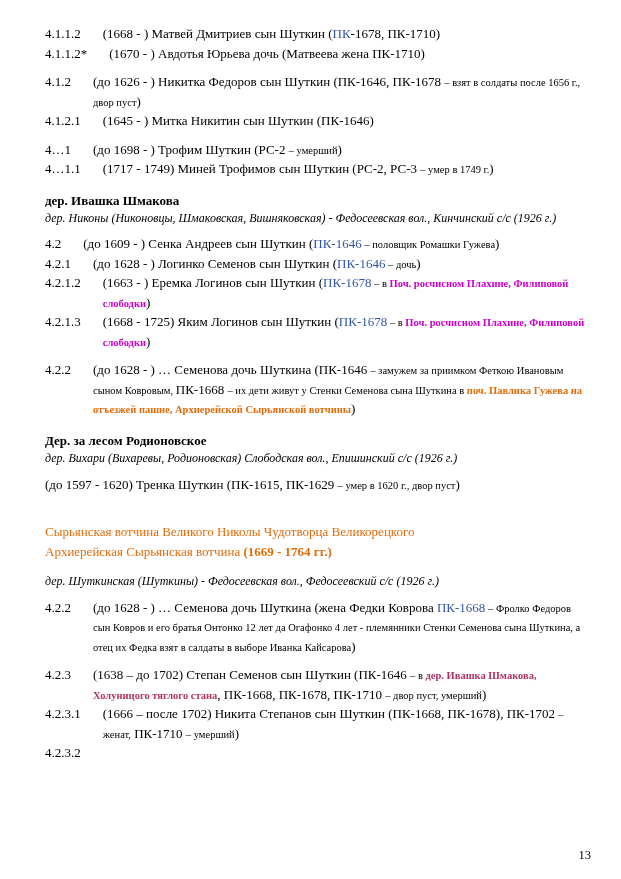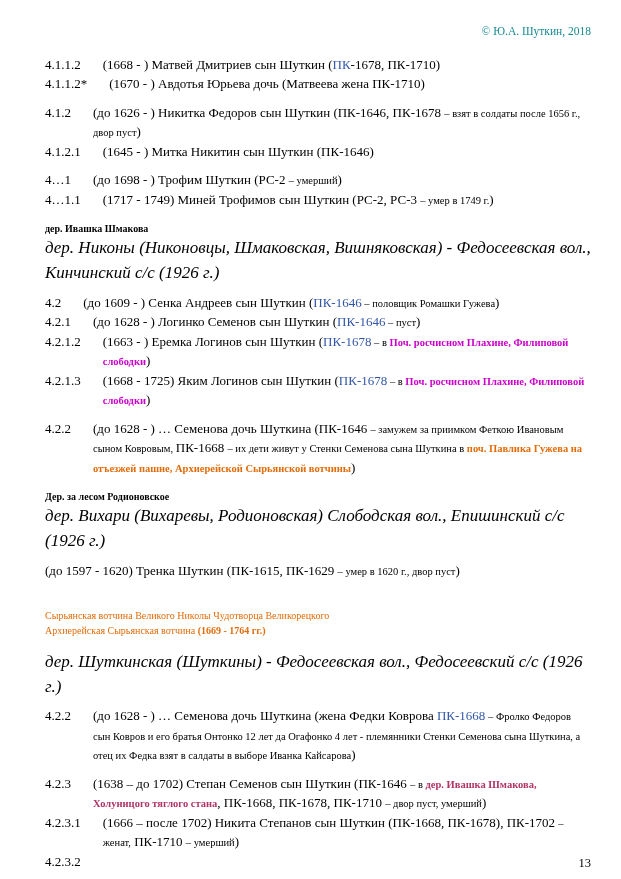--- a/index.html
+++ b/index.html
@@ -8,44 +8,43 @@
     font-family:"Liberation Serif", serif; position:relative; overflow:hidden;
   }
   .page { padding:24px 30px 0 45px; box-sizing:border-box; }
   .copyright {
     text-align:right; font-size:11.5px; color:var(--teal,#178A8F);
     margin:0 0 16px 0; line-height:1.3;
   }
   .section { margin:0 0 9px 0; }
   .section.has-heading { margin-top:12px; }
   .section.sp-large { margin-top:28px !important; }
-  .heading { margin:0; font-size:10px; font-weight:bold; line-height:1.5; }
-  .subheading { margin:0 0 7px 0; font-size:17px; font-style:italic; line-height:1.45; }
+  .heading { margin:0; font-size:13px; font-weight:bold; line-height:1.5; }
+  .subheading { margin:0 0 7px 0; font-size:12px; font-style:italic; line-height:1.45; }
   .entry { display:flex; font-size:13px; line-height:1.5;gap:11px; }
   .entry .num { flex:none; margin-right:11px; white-space:nowrap; }
   .entry .txt { flex:1 1 auto; min-width:0; }
   
   .s-n  { }
   .s-sm { font-size:10.5px; }
   .s-blue { color:var(--blue,#3156A8); }
   .s-mag  { font-size:10.5px; font-weight:bold; color:var(--magenta,#CC00CC); }
   .s-org  { font-size:10.5px; font-weight:bold; color:var(--orange,#E36C09); }
   .s-crim { font-size:10.5px; font-weight:bold; color:var(--crimson,#B03366); }
   .s-hb   { font-weight:bold; }
   .s-ho   { font-weight:normal; color:var(--orange,#E36C09); }
   .s-hor  { color:var(--orange,#E36C09); }
   .page-number {
-    position:absolute; right:30px; bottom:8px; font-size:12.5px;
+    position:absolute; right:30px; bottom:16px; font-size:12.5px;
   }
 </style>
 </head>
 <body>
 
 <div class="page">
-  <p class="copyright">© Ю.А. Шуткин, 2018</p>
   <div>
       <div class="section">
         <div class="entry">
           <span class="num">4.1.1.2</span>
           <div class="txt"><span class="s-n">(1668 - ) Матвей Дмитриев сын Шуткин (</span><span class="s-blue">ПК</span><span class="s-n">-1678, ПК-1710)</span></div>
         </div>
         <div class="entry">
           <span class="num">4.1.1.2*</span>
           <div class="txt"><span class="s-n">(1670 - ) Авдотья Юрьева дочь (Матвеева жена ПК-1710)</span></div>
         </div>
@@ -72,21 +71,21 @@
       </div>
       <div class="section has-heading">
         <p class="heading"><span class="s-hb">дер. Ивашка Шмакова</span></p>
         <p class="subheading">дер. Никоны (Никоновцы, Шмаковская, Вишняковская) - Федосеевская вол., Кинчинский с/с (1926 г.)</p>
         <div class="entry">
           <span class="num">4.2</span>
           <div class="txt"><span class="s-n">(до 1609 - ) Сенка Андреев сын Шуткин (</span><span class="s-blue">ПК-1646</span><span class="s-sm"> – половщик Ромашки Гужева</span><span class="s-n">)</span></div>
         </div>
         <div class="entry">
           <span class="num">4.2.1</span>
-          <div class="txt"><span class="s-n">(до 1628 - ) Логинко Семенов сын Шуткин (</span><span class="s-blue">ПК-1646</span><span class="s-sm"> – пуст</span><span class="s-n">)</span></div>
+          <div class="txt"><span class="s-n">(до 1628 - ) Логинко Семенов сын Шуткин (</span><span class="s-blue">ПК-1646</span><span class="s-sm"> – дочь</span><span class="s-n">)</span></div>
         </div>
         <div class="entry">
           <span class="num">4.2.1.2</span>
           <div class="txt"><span class="s-n">(1663 - ) Еремка Логинов сын Шуткин (</span><span class="s-blue">ПК-1678</span><span class="s-sm"> – в </span><span class="s-mag">Поч. росчисном Плахине, Филиповой слободки</span><span class="s-n">)</span></div>
         </div>
         <div class="entry">
           <span class="num">4.2.1.3</span>
           <div class="txt"><span class="s-n">(1668 - 1725) Яким Логинов сын Шуткин (</span><span class="s-blue">ПК-1678</span><span class="s-sm"> – в </span><span class="s-mag">Поч. росчисном Плахине, Филиповой слободки</span><span class="s-n">)</span></div>
         </div>
       </div>

